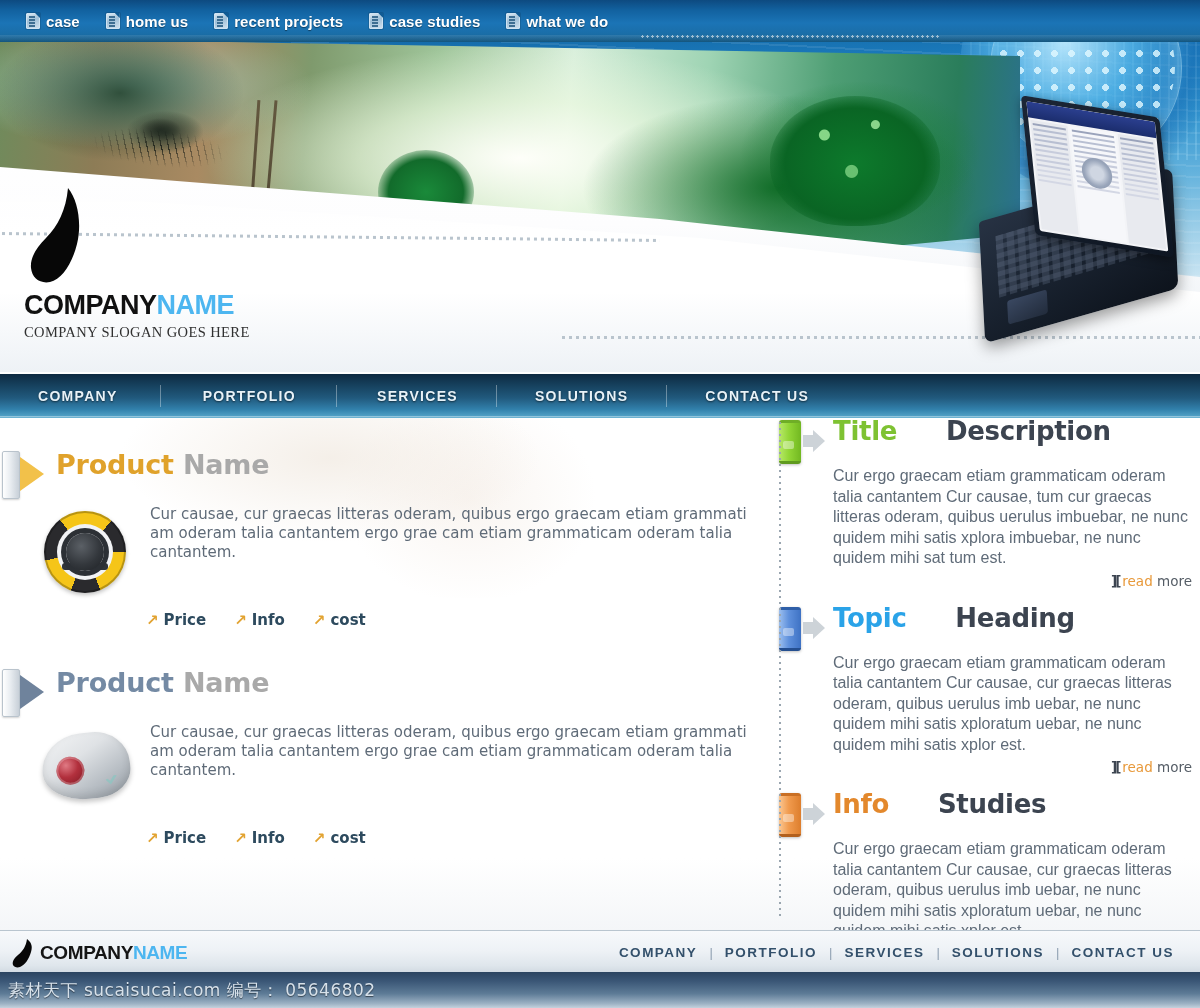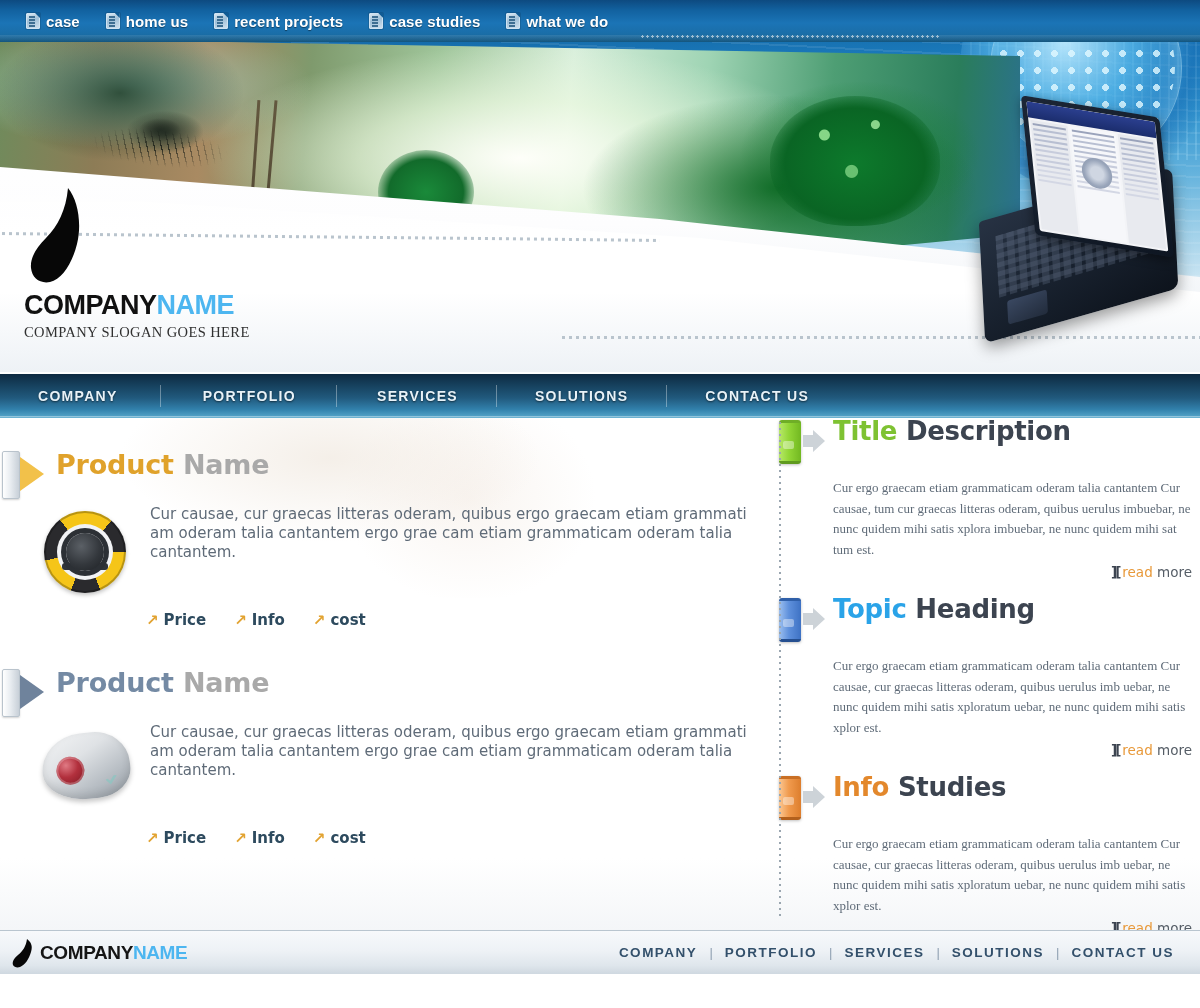--- a/index.html
+++ b/index.html
@@ -406,25 +406,25 @@
   }
   .pill-arrow svg{ display:block; }
   .topic-title{
     position:absolute; left:58px; top:-2px;
     font-size:26px; font-weight:bold; letter-spacing:-.3px;
     font-family:"DejaVu Sans", sans-serif; white-space:nowrap;
   }
   .topic-title .a.green{ color:#7ec232; }
   .topic-title .a.blue{ color:#2aa3e8; }
   .topic-title .a.orange{ color:#e3882c; }
-  .topic-title .b{ color:#3c4450; }
+  .topic-title .b{ color:#3c4450;margin-left:40px; }
   .topic-body{
-    padding-left:58px; padding-right:4px; margin-top:20px;
-    font-size:13px; line-height:20.5px; color:#5f6b78;
-    font-family:Liberation Serif, serif;
+    padding-left:58px; padding-right:4px; margin-top:8px;
+    font-size:16px; line-height:20.5px; color:#5f6b78;
+    font-family:Liberation Sans, sans-serif;
   }
   .readmore{
     text-align:right; padding-right:8px; margin-top:4px;
     font-size:13.5px; color:#555d66; cursor:pointer;
     font-family:"DejaVu Sans", sans-serif;
   }
   .readmore .br{ color:#3c4450; font-weight:bold; letter-spacing:-2px; margin-right:3px;}
   .readmore .rd{ color:#e8993a; }
 
   
@@ -719,14 +719,17 @@
       <span class="fn-item">PORTFOLIO</span>
       <span class="fn-sep">|</span>
       <span class="fn-item">SERVICES</span>
       <span class="fn-sep">|</span>
       <span class="fn-item">SOLUTIONS</span>
       <span class="fn-sep">|</span>
       <span class="fn-item">CONTACT US</span>
     </div>
   </div>
 
+  <div class="watermark">
+    <div class="wm-text">素材天下 sucaisucai.com  编号： 05646802</div>
+  </div>
 
 </div>
 
 </body></html>

